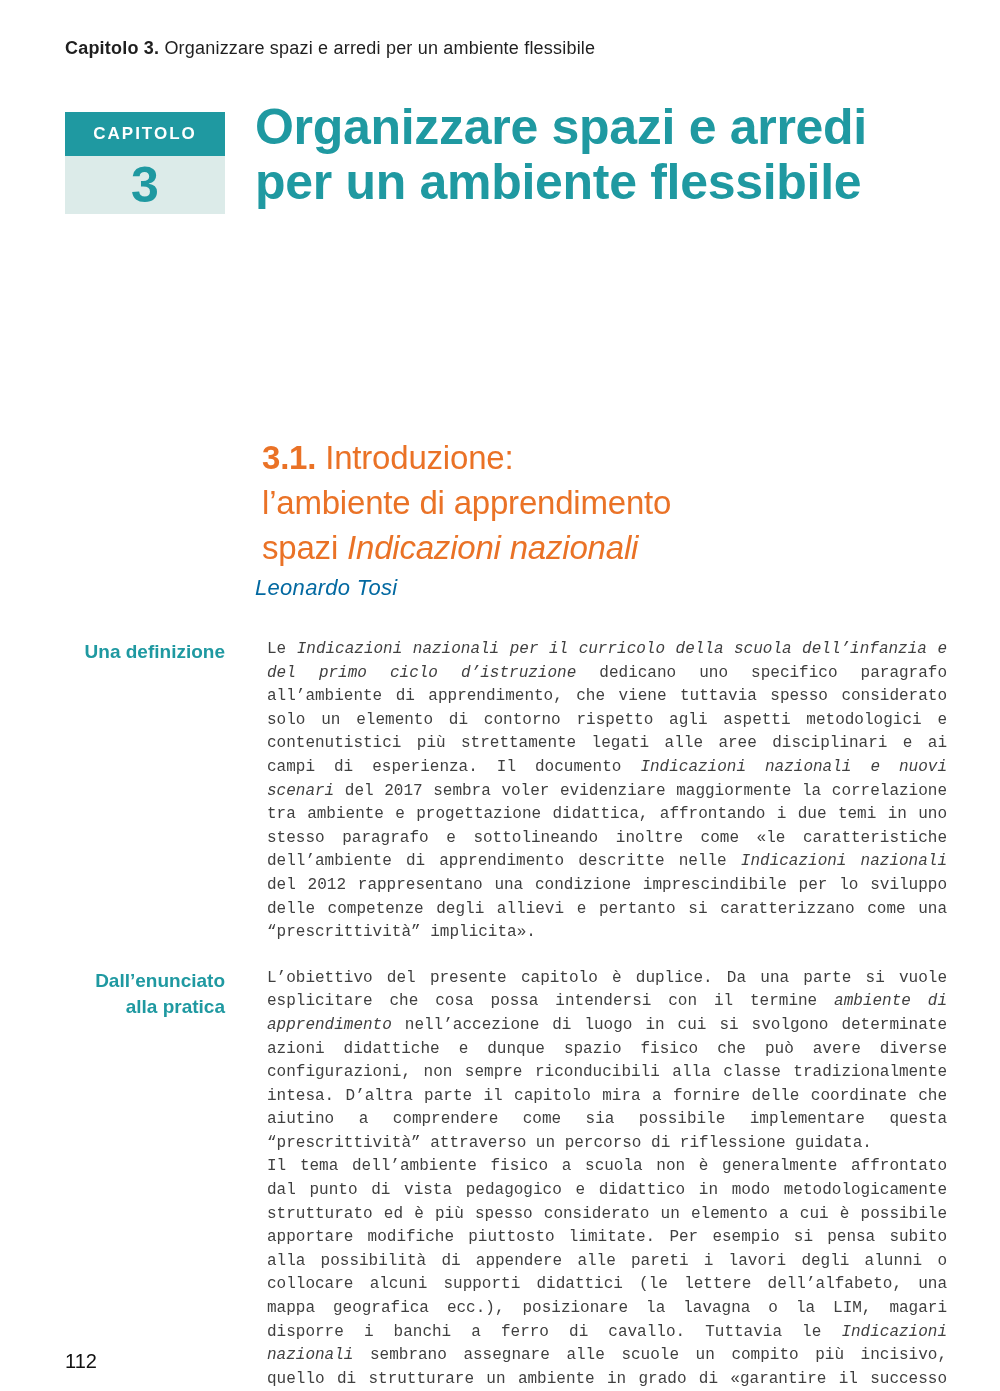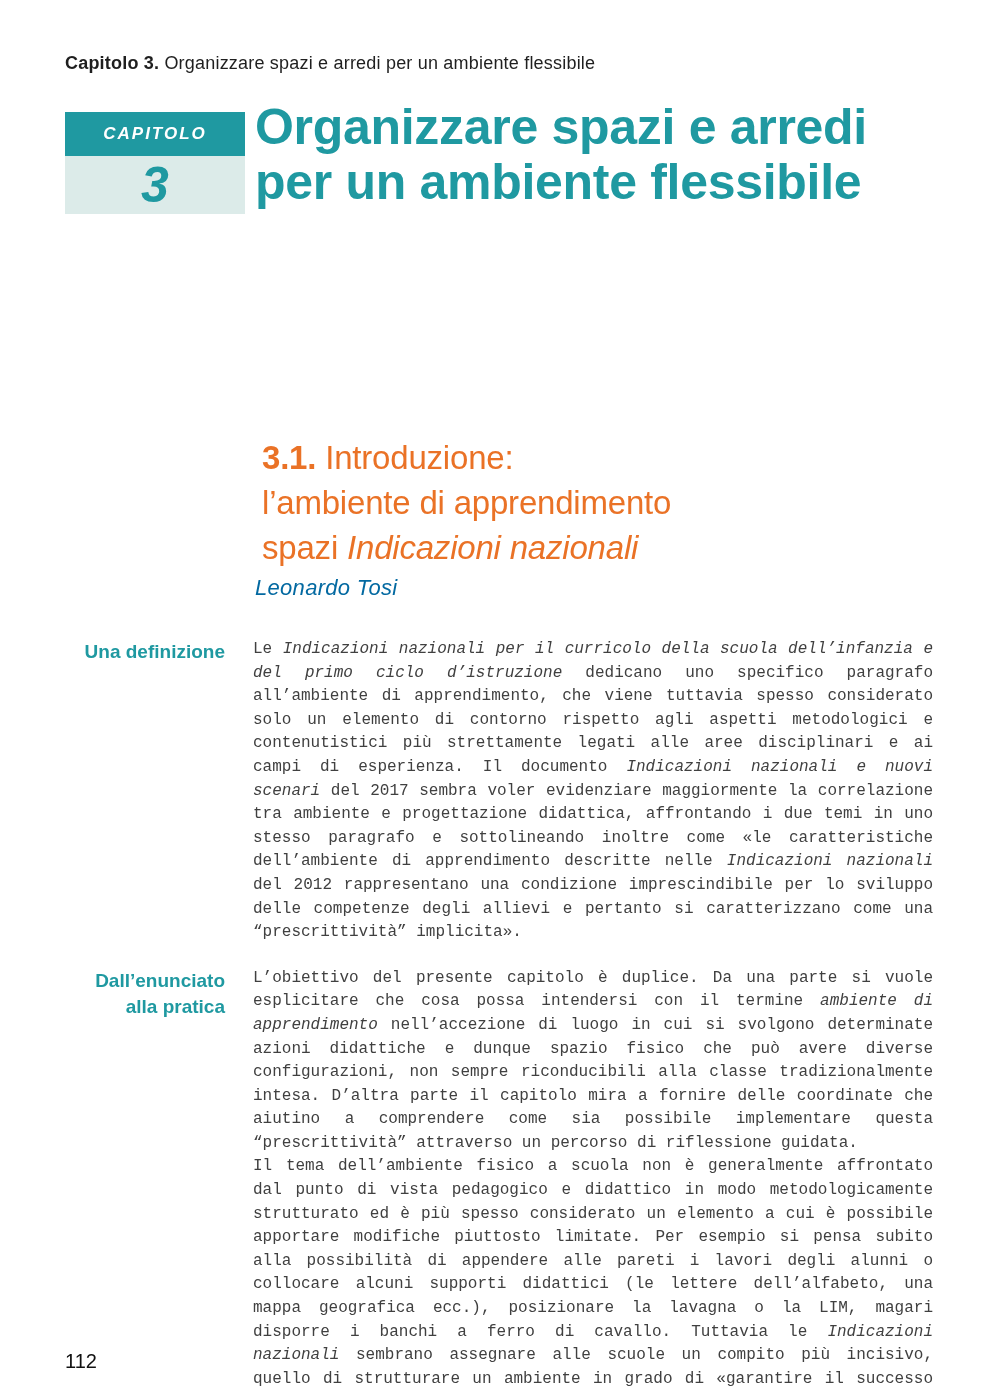--- a/index.html
+++ b/index.html
@@ -9,30 +9,30 @@
     height:1391px;
     background:#ffffff;
     font-family:"Liberation Sans", sans-serif;
     color:#1d1d1d;
     overflow:hidden;
   }
 
   
   .running-head {
     position:absolute;
-    top:53px; left:65px;
+    top:38px; left:65px;
     font-size:18px;
     color:#1f1f1f;
     letter-spacing:0.2px;
   }
   .running-head .rh-chapter { font-weight:700; }
   .running-head .rh-title { font-weight:400; }
 
   
-  .badge { position:absolute; top:112px; left:65px; width:180px;font-style:italic; }
+  .badge { position:absolute; top:112px; left:65px; width:160px; }
   .badge-top {
     background:#1f99a1;
     height:44px;
     display:flex; align-items:center; justify-content:center;
     color:#ffffff;
     font-weight:700;
     font-size:17px;
     letter-spacing:2px;
   }
   .badge-bottom {
@@ -80,21 +80,21 @@
     font-weight:300;
     color:#0369a1;
     letter-spacing:0.3px;
   }
 
   
   .content { position:absolute; top:638px; left:65px; width:870px; }
   .row {
     display:grid;
     grid-template-columns:160px 680px;
-    column-gap:28px;
+    column-gap:42px;
   }
   .row + .row { margin-top:22px; }
   .margin-label {
     color:#1f99a1;
     font-weight:600;
     font-size:19px;
     line-height:26px;
     text-align:right;
     padding-top:1px;
   }

